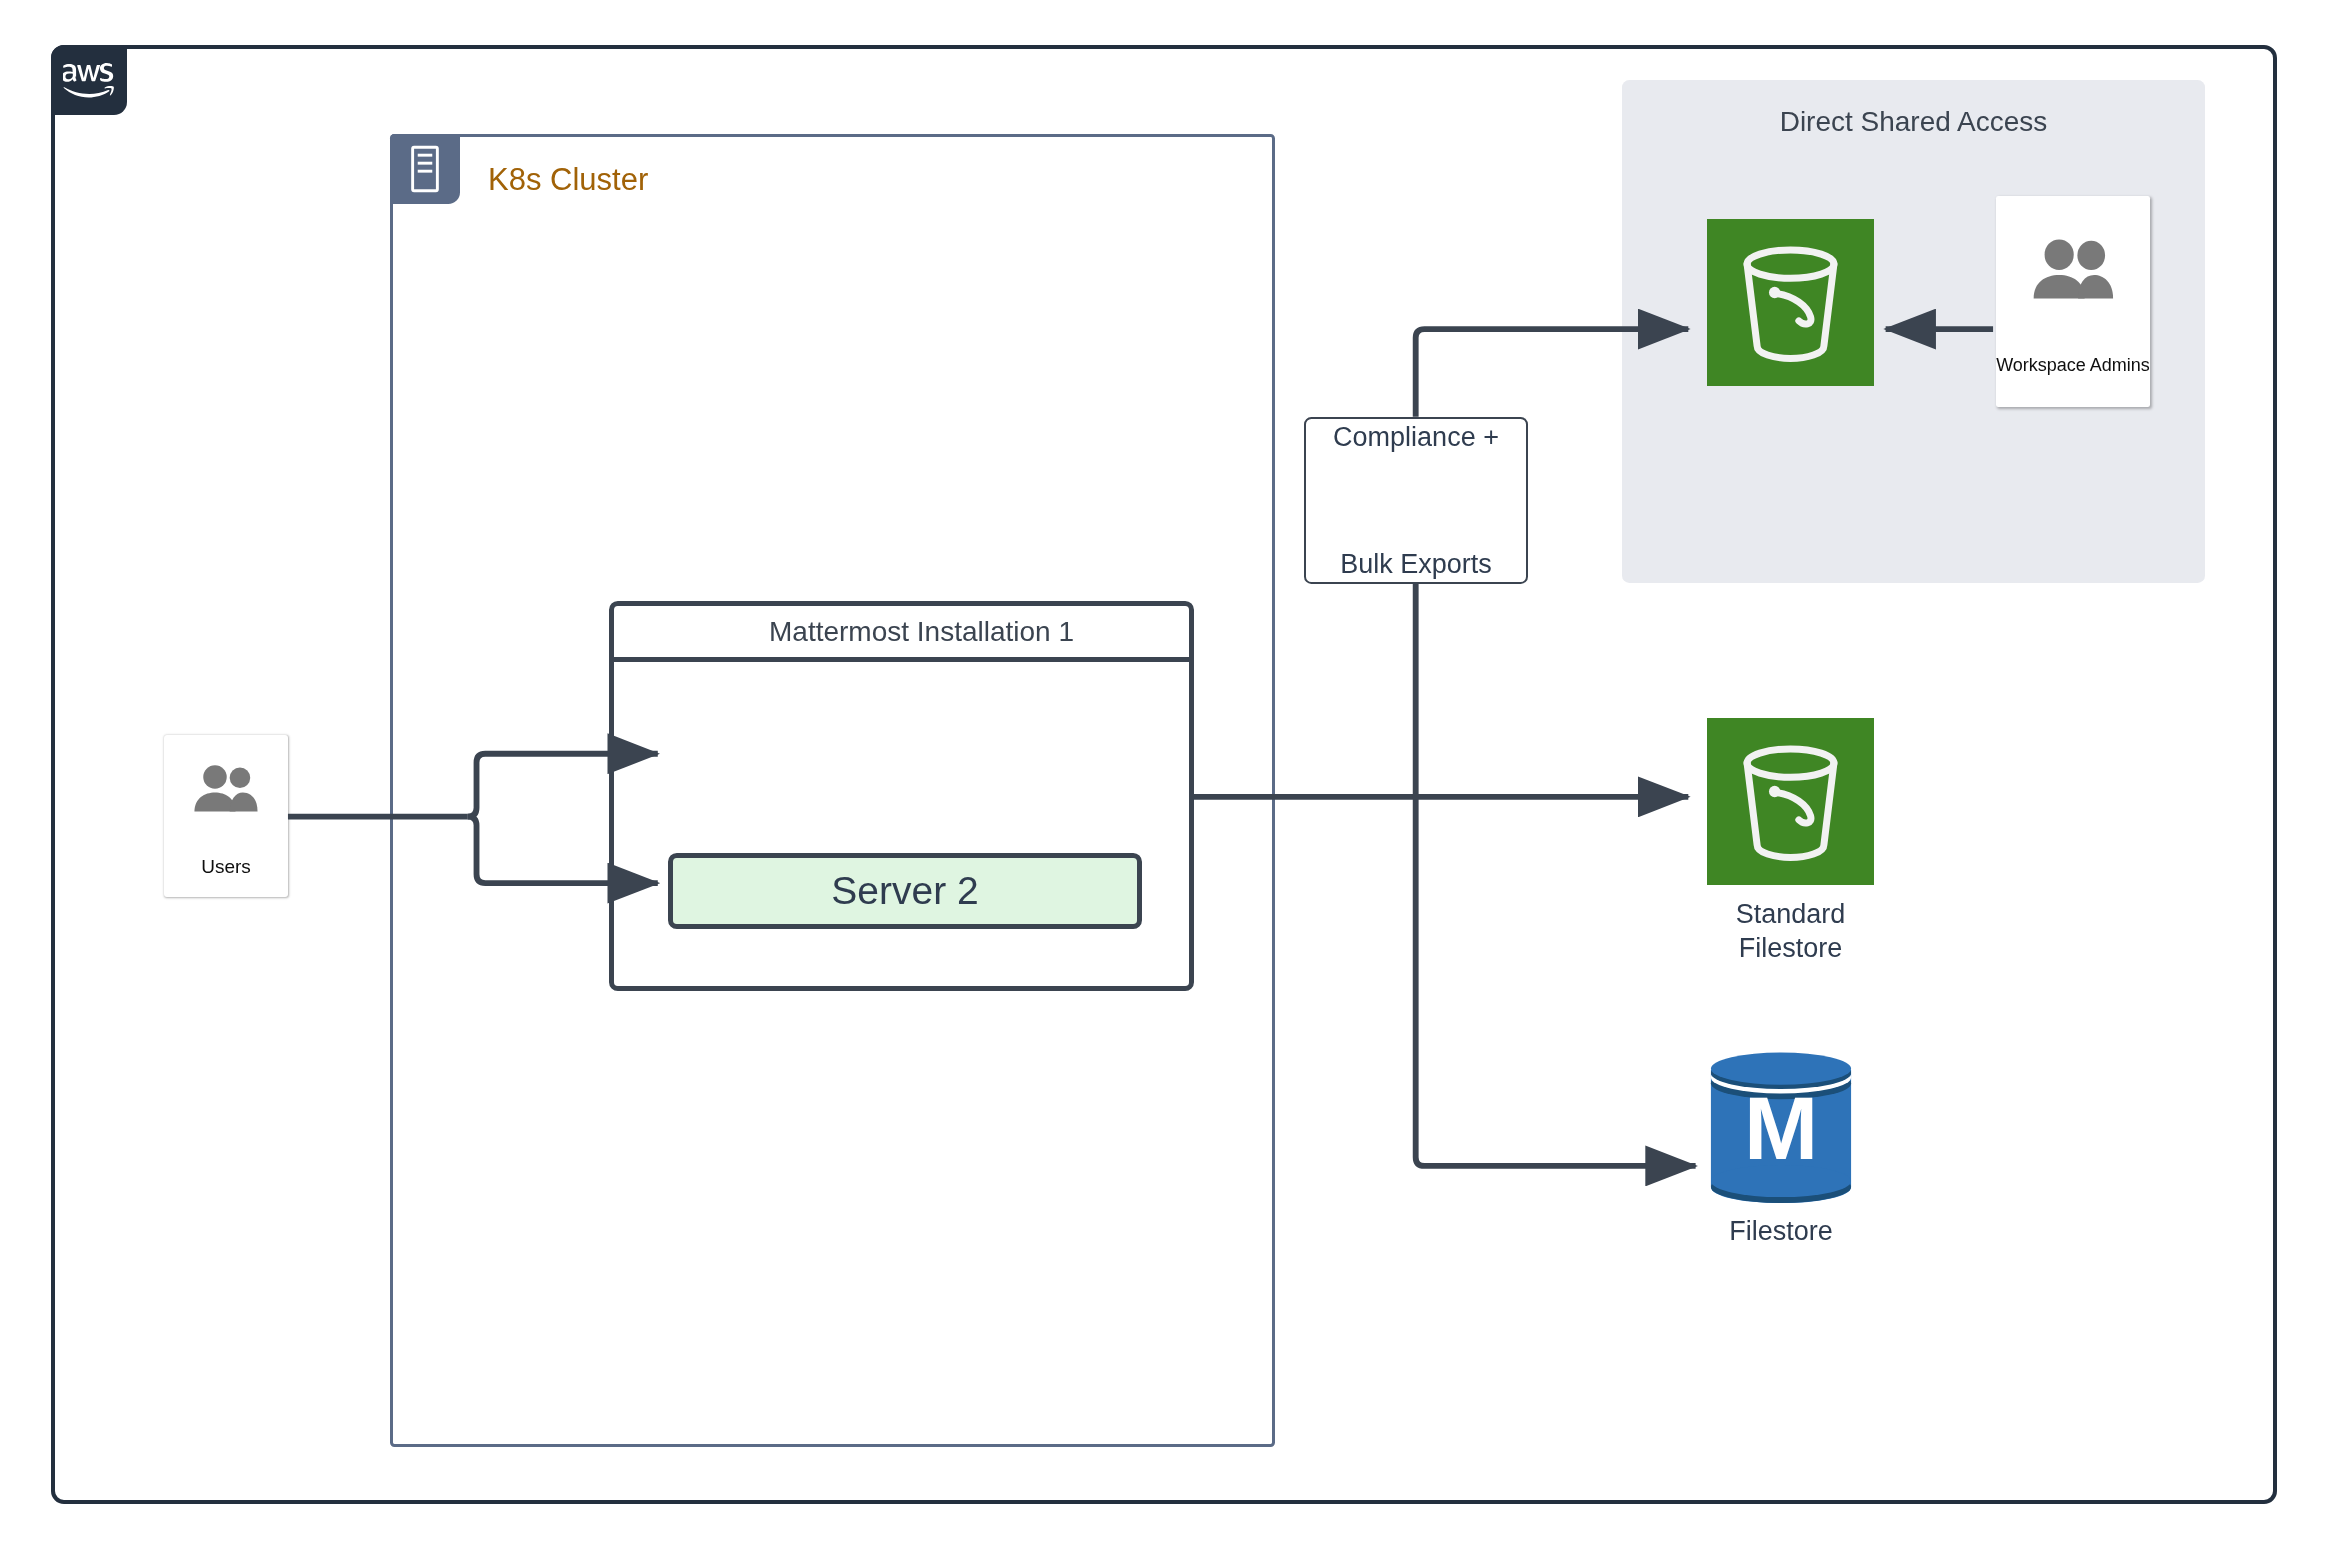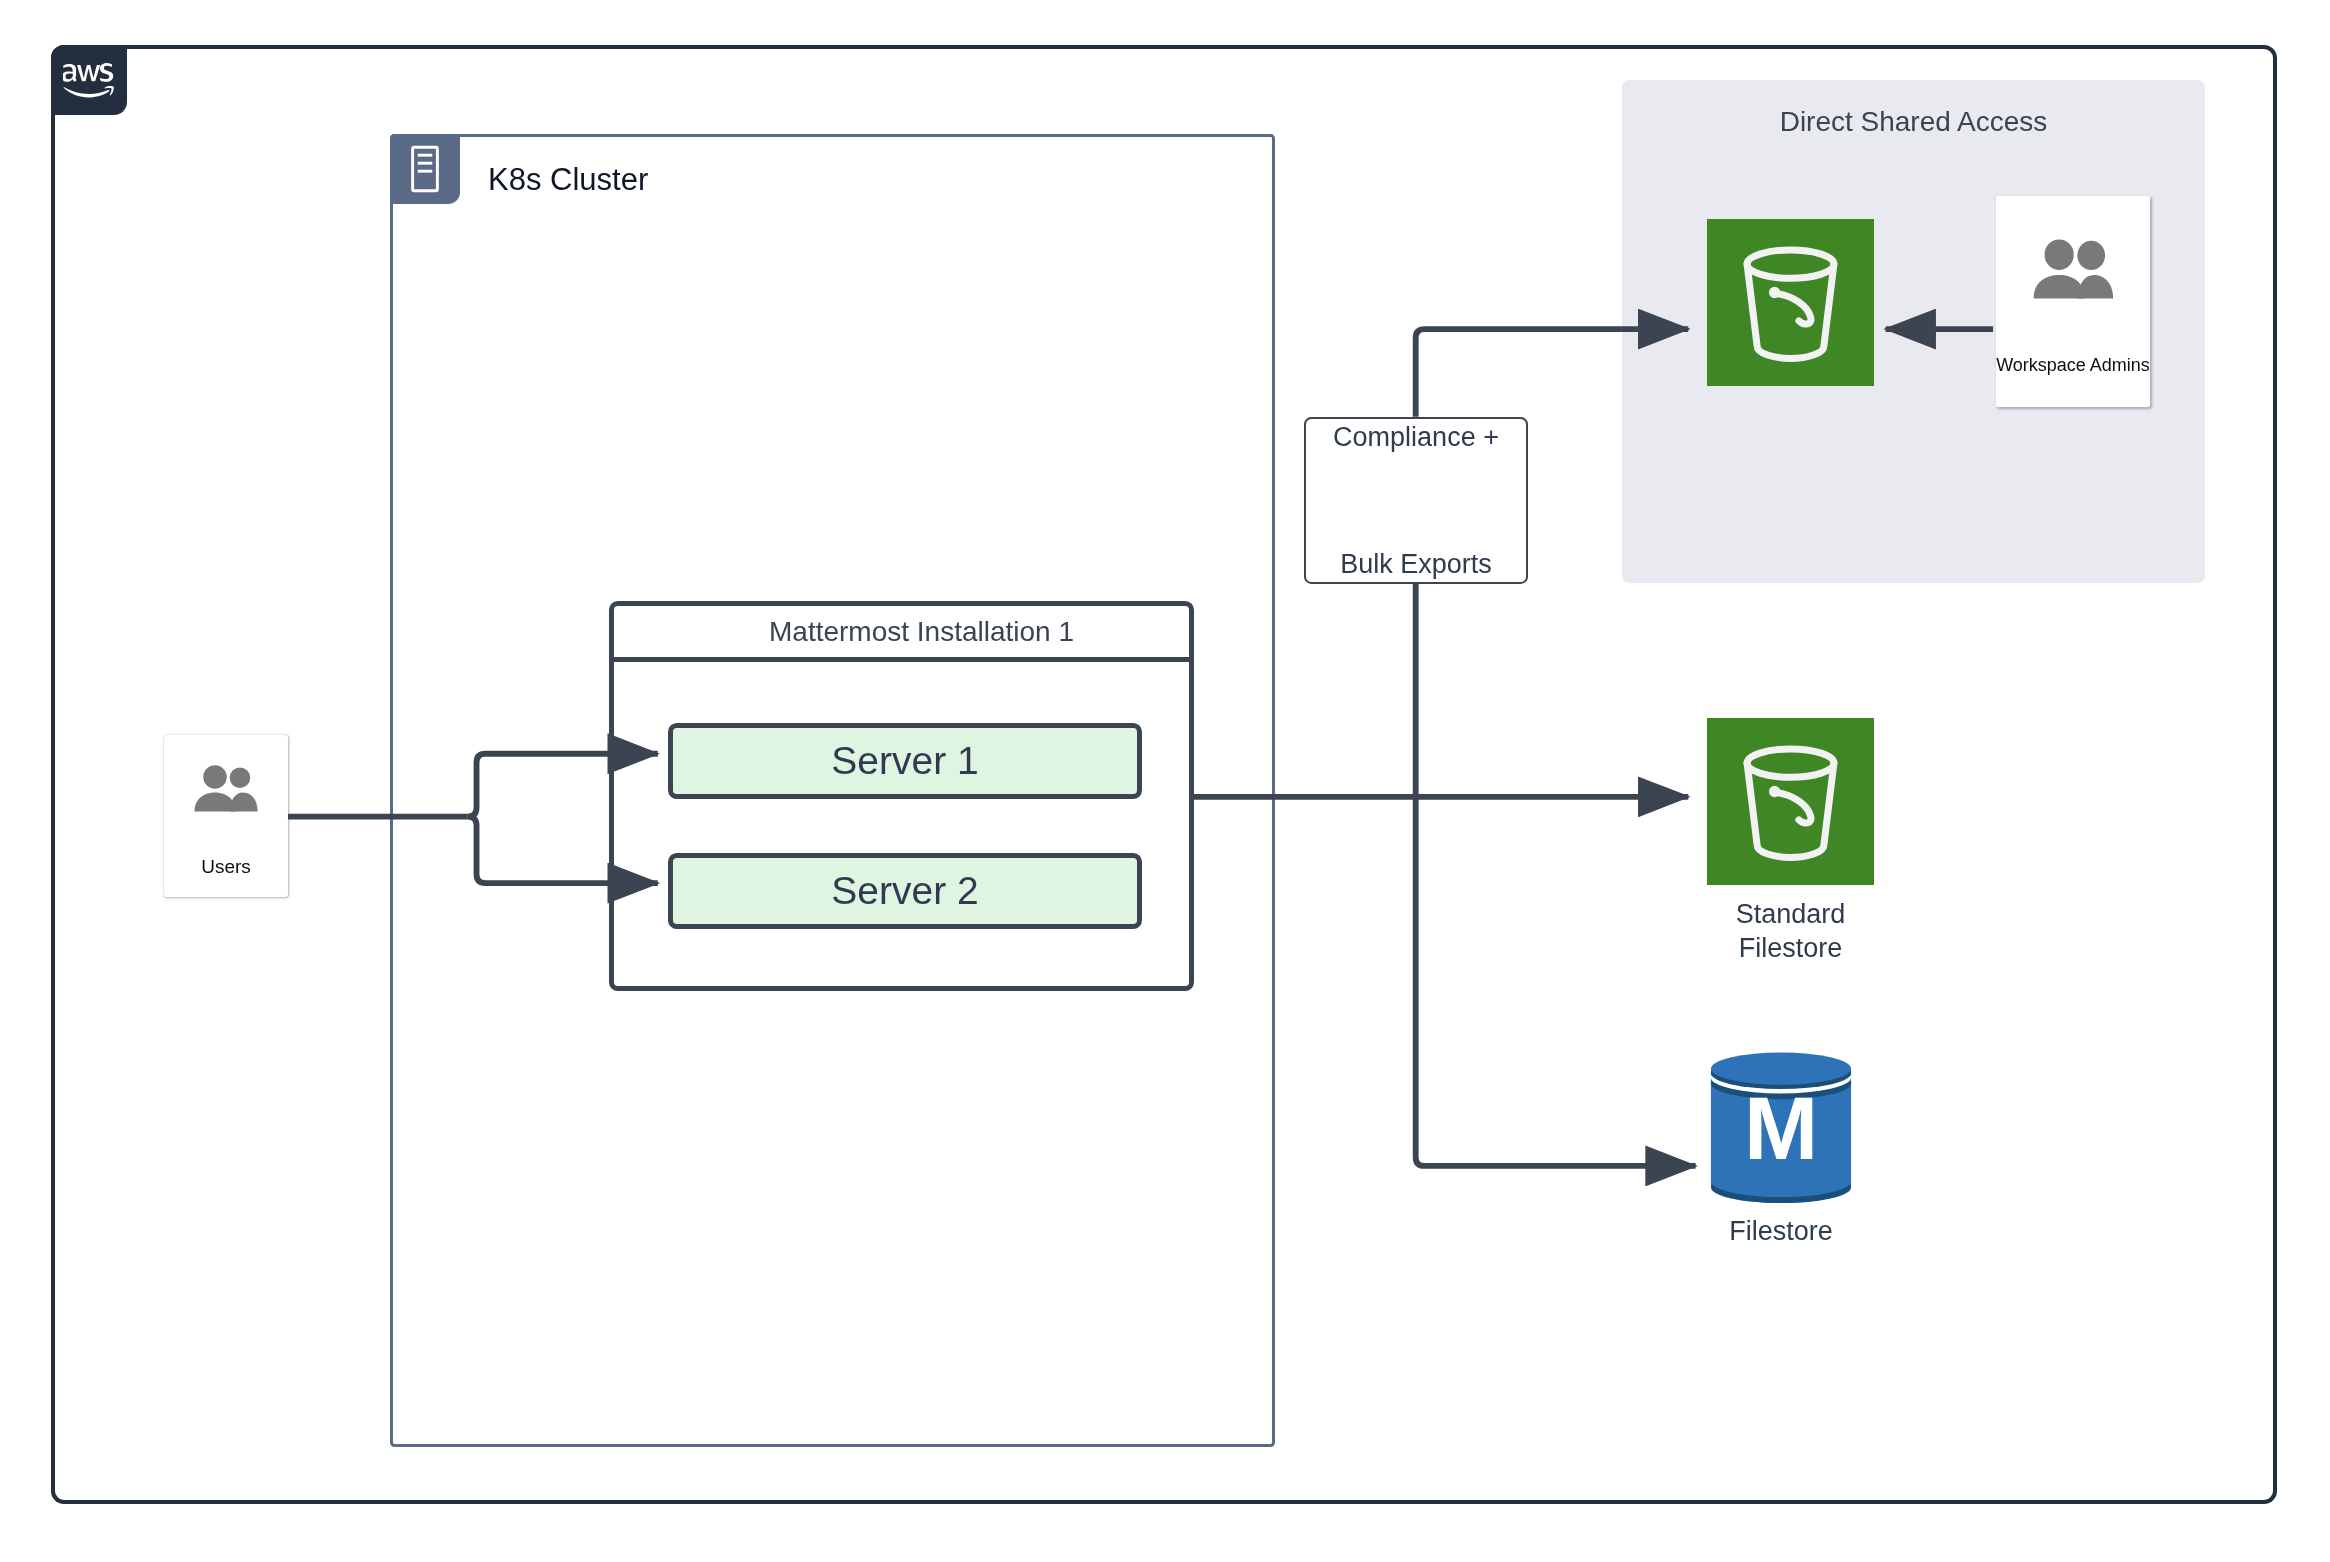--- a/index.html
+++ b/index.html
@@ -67,21 +67,21 @@
     border-radius: 4.4px 0 11.7px 0;
     display: flex;
     align-items: center;
     justify-content: center;
   }
   .k8s-title {
     position: absolute;
     left: 488px;
     top: 162px;
     font-size: 31px;
-    color: #0f172a;
+    color: #a16207;
     white-space: nowrap;
   }
 
   
   .mm-box {
     position: absolute;
     left: 609px;
     top: 601px;
     width: 585px;
     height: 390px;
@@ -303,23 +303,20 @@
       <line x1="12" y1="14" x2="32" y2="14" stroke="#ffffff" stroke-width="4"></line>
       <line x1="12" y1="25" x2="32" y2="25" stroke="#ffffff" stroke-width="4"></line>
       <line x1="12" y1="36" x2="32" y2="36" stroke="#ffffff" stroke-width="4"></line>
     </svg>
   </div>
   <div class="k8s-title">K8s Cluster</div>
 
   <div class="mm-box">
     <div class="mm-title-bar">
       <span class="mm-title">Mattermost Installation 1</span>
-    </div>
-    <div class="server-box server-1">
-      <span class="label">Server 1</span>
     </div>
     <div class="server-box server-2">
       <span class="label">Server 2</span>
     </div>
   </div>
 
   <div class="users-card">
     <span class="people-icon">
       <svg width="69" height="53" viewBox="0 0 94 72" aria-hidden="true">
         <circle cx="32" cy="19" r="16" fill="#797979"></circle>

